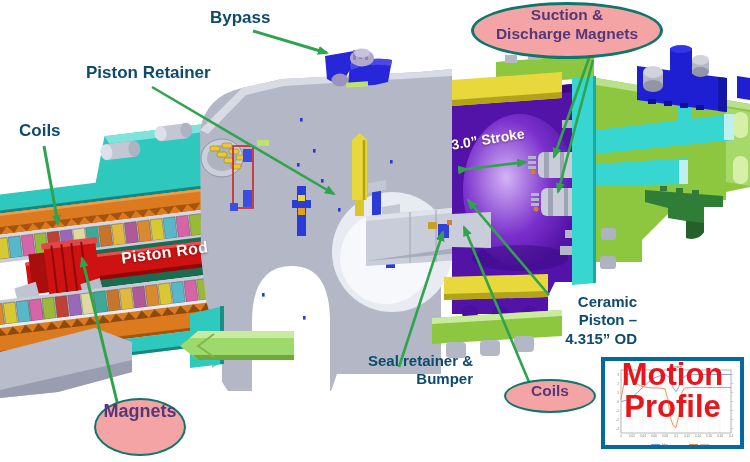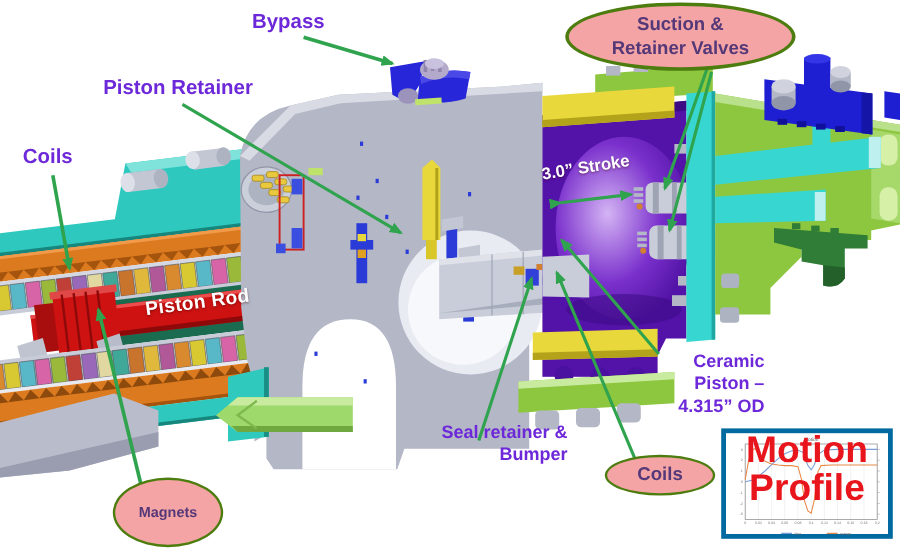--- a/index.html
+++ b/index.html
@@ -1,25 +1,25 @@
 <!DOCTYPE html>
 <html><head>
 <meta charset="utf-8">
 <style>
   html,body{margin:0;padding:0;background:#fff;}
   .stage{position:relative;width:750px;height:462px;background:#fff;overflow:hidden;
          font-family:"Liberation Sans","DejaVu Sans",sans-serif;}
   .stage svg{position:absolute;left:0;top:0;}
   .lbl{position:absolute;font-weight:700;white-space:nowrap;}
-  .blue{color:#6d28d9;}
+  .blue{color:#0c4a6e;}
   .lbl-lg{font-size:17px;}
   .lbl-md{font-size:15px;line-height:1.22;text-align:right;white-space:normal;}
   .white-lbl{color:#fff;text-shadow:0 1px 2px rgba(60,0,0,.45);}
-  .oval{position:absolute;border:3px solid #4d7c0f;border-radius:50%;background:#F4A4A4;
-        display:flex;align-items:center;justify-content:center;flex-direction:column;
+  .oval{position:absolute;border:3px solid #0f766e;border-radius:50%;background:#F4A4A4;
+        display:flex;align-items:center;flex-direction:column;
         color:#553878;font-weight:700;text-align:center;box-sizing:border-box;}
   .oval .ln{line-height:1.25;}
   .motion-box{position:absolute;left:601px;top:357px;width:143px;height:92px;
         background:#fff;border:4px solid #0369a1;box-sizing:border-box;}
   .motion-text{position:absolute;left:0;top:-2px;width:100%;text-align:center;
         color:#E8151C;font-weight:700;font-size:31px;line-height:1.02;}
 </style>
 </head>
 <body>
 
@@ -374,23 +374,23 @@
 
   <div class="lbl lbl-lg blue" style="left:210px;top:8px;">Bypass</div>
   <div class="lbl lbl-lg blue" style="left:86px;top:63px;">Piston Retainer</div>
   <div class="lbl lbl-lg blue" style="left:19px;top:121px;">Coils</div>
 
   <div class="lbl white-lbl" style="left:121px;top:244px;font-size:16px;transform:rotate(-7.5deg);letter-spacing:.3px;">Piston Rod</div>
   <div class="lbl white-lbl" style="left:451px;top:131px;font-size:14px;transform:rotate(-9deg);">3.0” Stroke</div>
 
   <div class="oval" style="left:471px;top:2px;width:192px;height:57px;font-size:15.5px;">
     <span class="ln">Suction &amp;</span>
-    <span class="ln">Retainer Valves</span>
-  </div>
-  <div class="oval" style="left:94px;top:398px;width:92px;height:58px;font-size:12px;border-width:2.5px;">
+    <span class="ln">Discharge Magnets</span>
+  </div>
+  <div class="oval" style="left:94px;top:398px;width:92px;height:58px;font-size:18px;border-width:2.5px;">
     <span class="ln">Magnets</span>
   </div>
   <div class="oval" style="left:504px;top:379px;width:92px;height:34px;font-size:15.5px;border-width:2.5px;">
     <span class="ln">Coils</span>
   </div>
 
   <div class="lbl lbl-md blue" style="left:328px;top:352px;width:145px;">
     <div>Seal retainer &amp;</div>
     <div>Bumper</div>
   </div>

